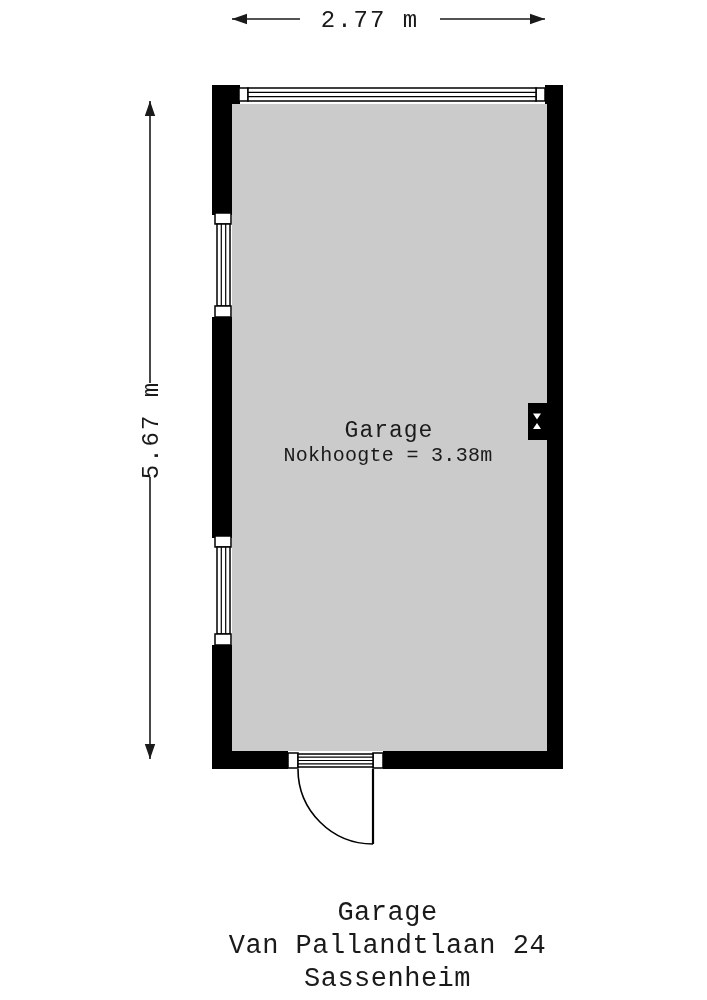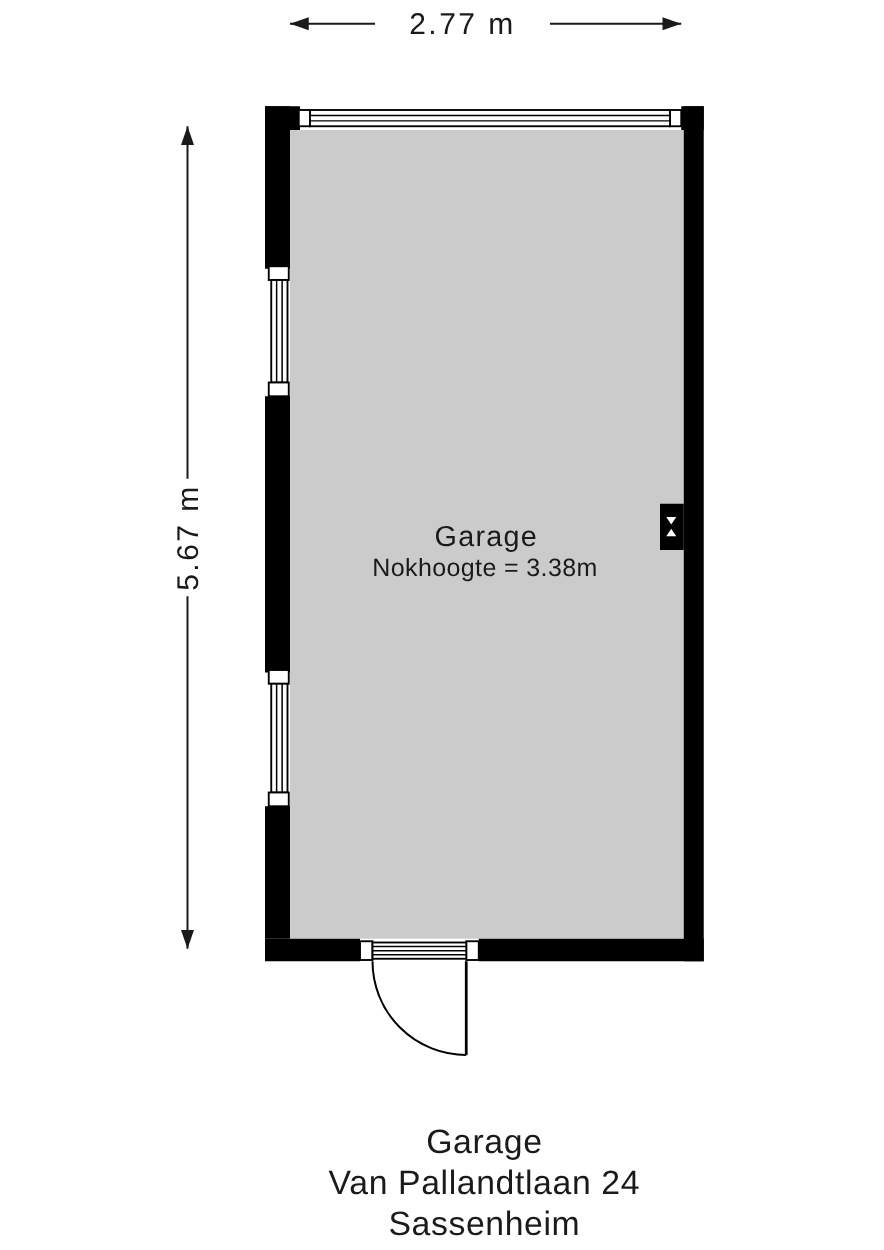--- a/index.html
+++ b/index.html
@@ -7,20 +7,21 @@
     padding: 0;
     background: #ffffff;
     font-family: "Liberation Sans", sans-serif;
   }
   .canvas {
     position: relative;
     width: 656px;
     height: 1000px;
     background: #ffffff;
     overflow: hidden;
+    font-family: Liberation Mono, monospace;
   }
   .plan-svg {
     position: absolute;
     left: 0;
     top: 0;
   }
   .caption {
     position: absolute;
     left: 0;
     top: 897px;

